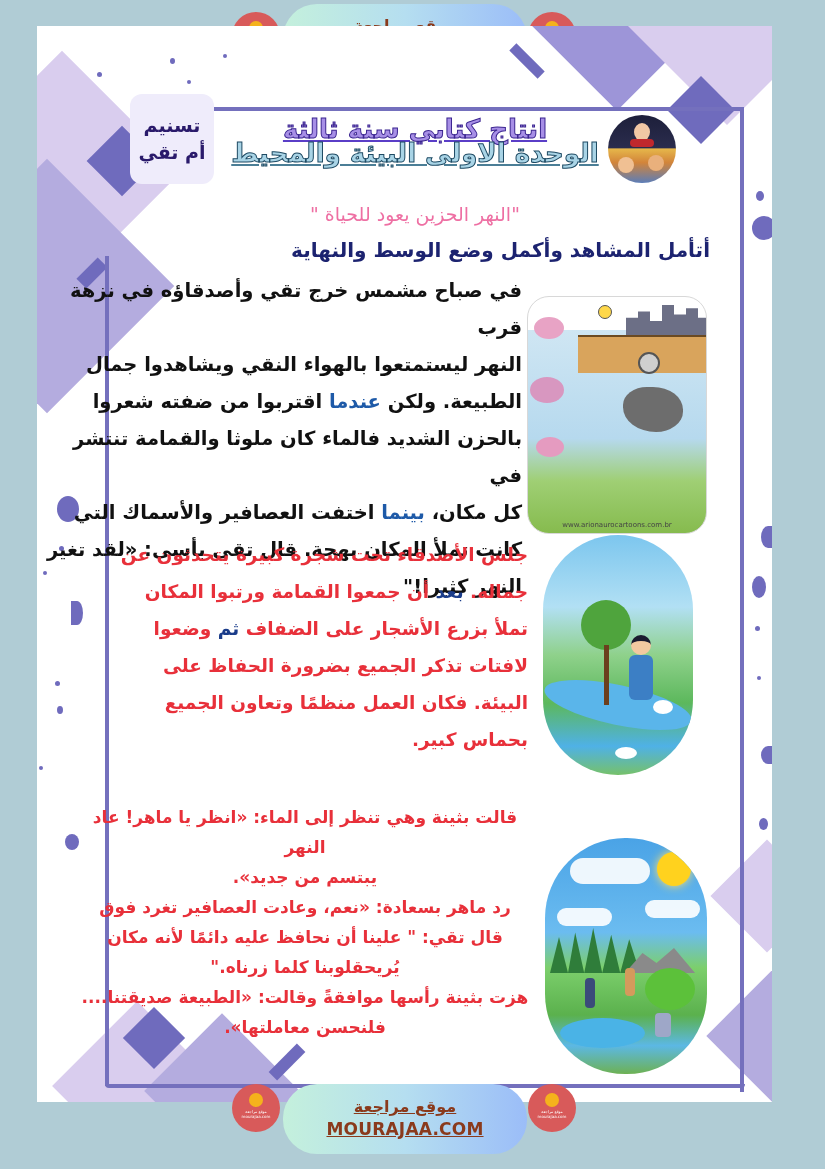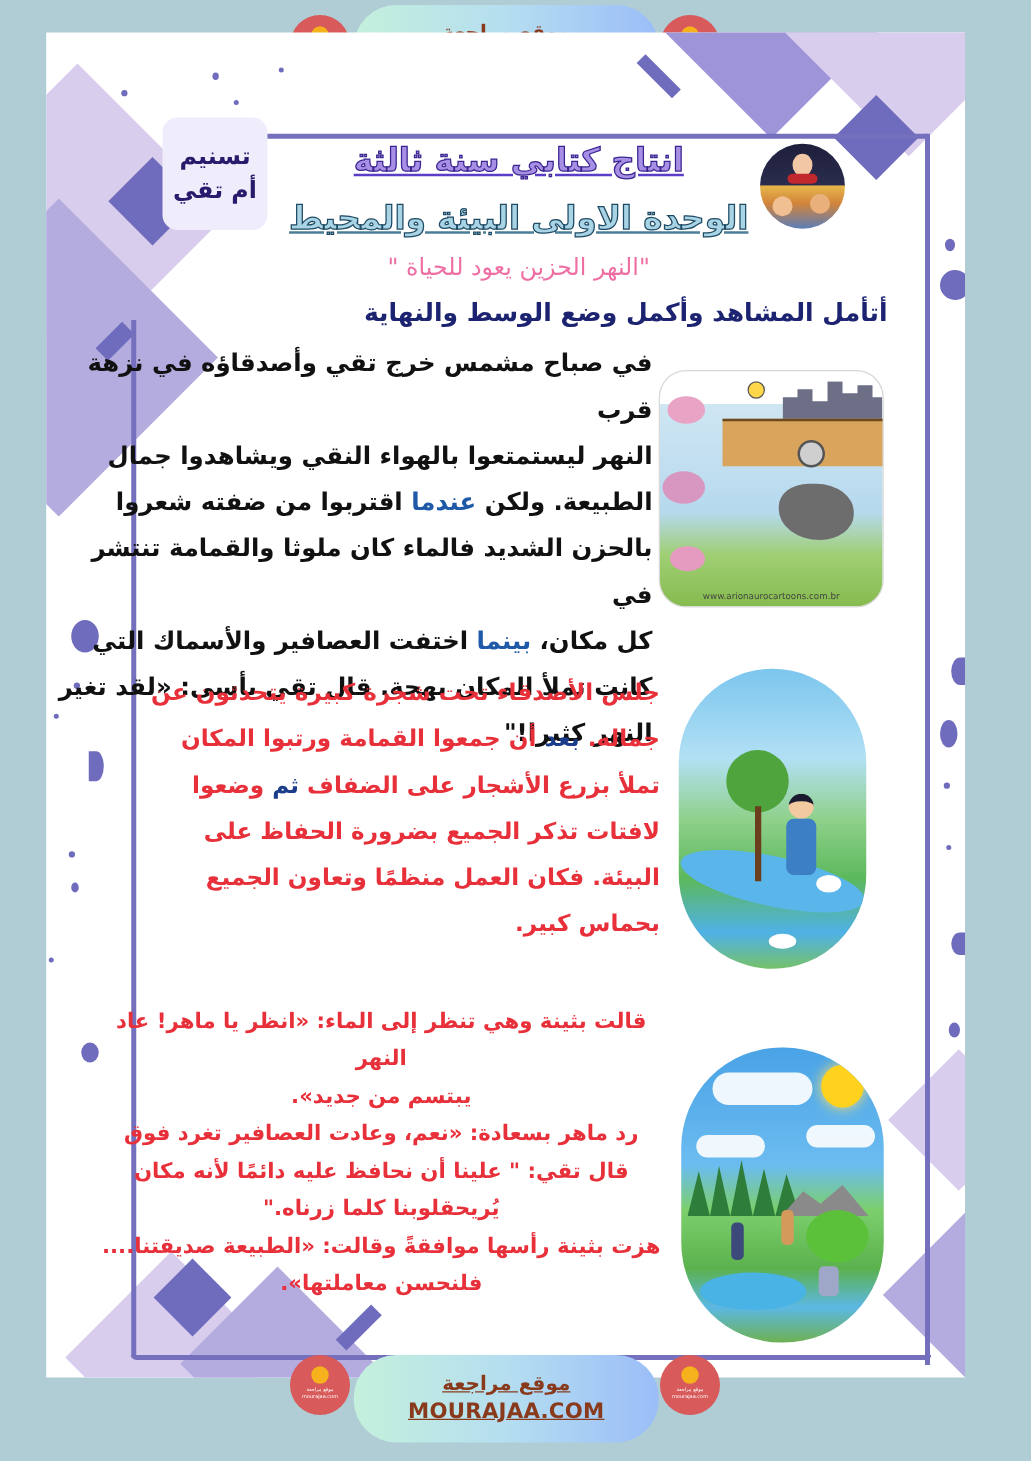--- a/index.html
+++ b/index.html
@@ -104,21 +104,21 @@
     }
     .hl-blue { color: #1e5aa8; }
     .hl-navy { color: #1a3c8a; }
     .line { display: block; }
 
     
     .illus {
       position: absolute; overflow: hidden;
     }
     .illus-1 {
-      left: 527px; top: 296px; width: 180px; height: 190px; border-radius: 22px;
+      left: 527px; top: 296px; width: 180px; height: 238px; border-radius: 22px;
       background: linear-gradient(180deg, #ffffff 0%, #ffffff 14%, #cfe6f3 14%, #b6d9ee 60%, #9fcf74 78%, #86bb4e 100%);
       border: 1px solid #d8d8d8;
     }
     .illus-2 {
       left: 543px; top: 535px; width: 150px; height: 240px; border-radius: 75px;
       background: linear-gradient(180deg, #7cc6ee 0%, #b2e0f4 30%, #8fd18b 50%, #5cb85c 70%, #4fb1e6 88%, #76c16a 100%);
     }
     .illus-3 {
       left: 545px; top: 838px; width: 162px; height: 236px; border-radius: 80px;
       background: linear-gradient(180deg, #4aa3e6 0%, #6bbcf0 40%, #7ccf6c 55%, #5bb14d 75%, #5cb8e4 88%, #6db153 100%);
@@ -197,21 +197,21 @@
   </div>
 
   <div class="avatar" style="left:571px;top:89px;">
     <div class="face"></div>
     <div class="scarf"></div>
     <div class="kid1"></div>
     <div class="kid2"></div>
   </div>
 
   <div class="title-main" style="left:203px;top:86px;">انتاج كتابي سنة ثالثة</div>
-  <div class="title-unit" style="left:183px;top:130px;">الوحدة الاولى البيئة والمحيط</div>
+  <div class="title-unit" style="left:183px;top:108px;">الوحدة الاولى البيئة والمحيط</div>
   <div class="story-title" style="left:183px;top:175px;">"النهر الحزين يعود للحياة "</div>
   <div class="instruction" style="left:163px;top:210px;">أتأمل المشاهد وأكمل وضع الوسط والنهاية</div>
 
   <div class="para para-intro" style="left:5px;top:246px;">
     <span class="line">في صباح مشمس خرج تقي وأصدقاؤه في نزهة قرب</span>
     <span class="line">النهر ليستمتعوا بالهواء النقي ويشاهدوا جمال</span>
     <span class="line"><span>الطبيعة. ولكن </span><span class="hl-blue">عندما</span><span> اقتربوا من ضفته شعروا</span></span>
     <span class="line">بالحزن الشديد فالماء كان ملوثا  والقمامة تنتشر في</span>
     <span class="line"><span>كل مكان، </span><span class="hl-blue">بينما</span><span> اختفت العصافير والأسماك التي</span></span>
     <span class="line">كانت تملأ المكان بهجة. قال تقي بأسى: «لقد تغير</span>

